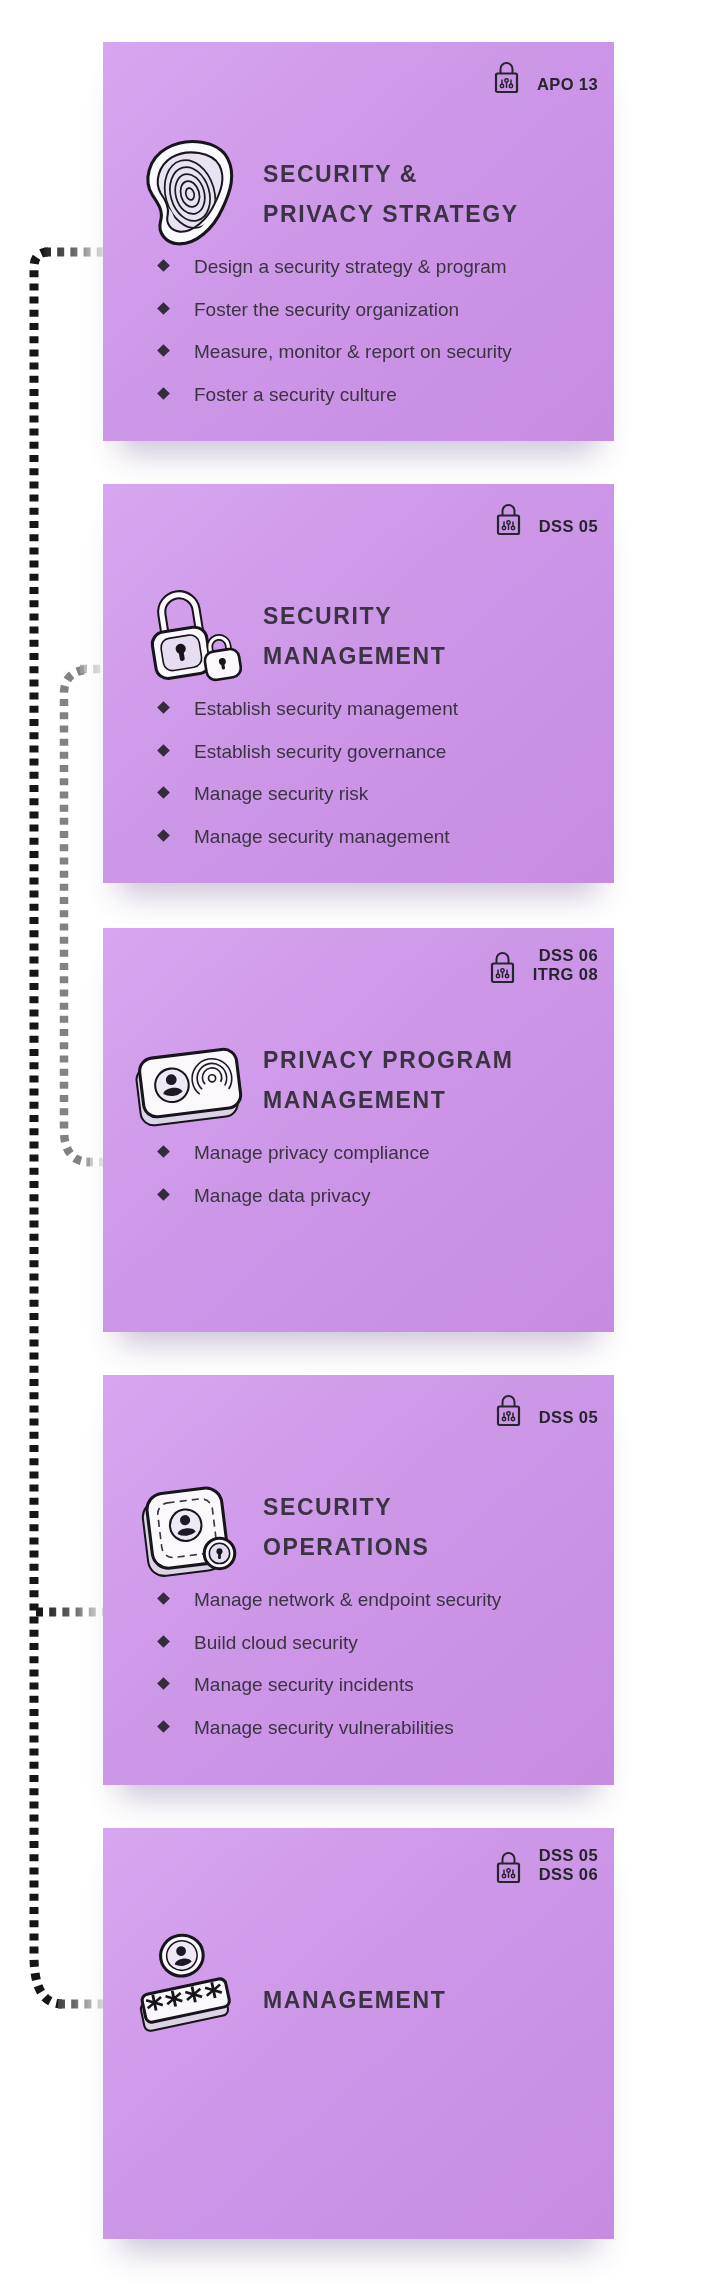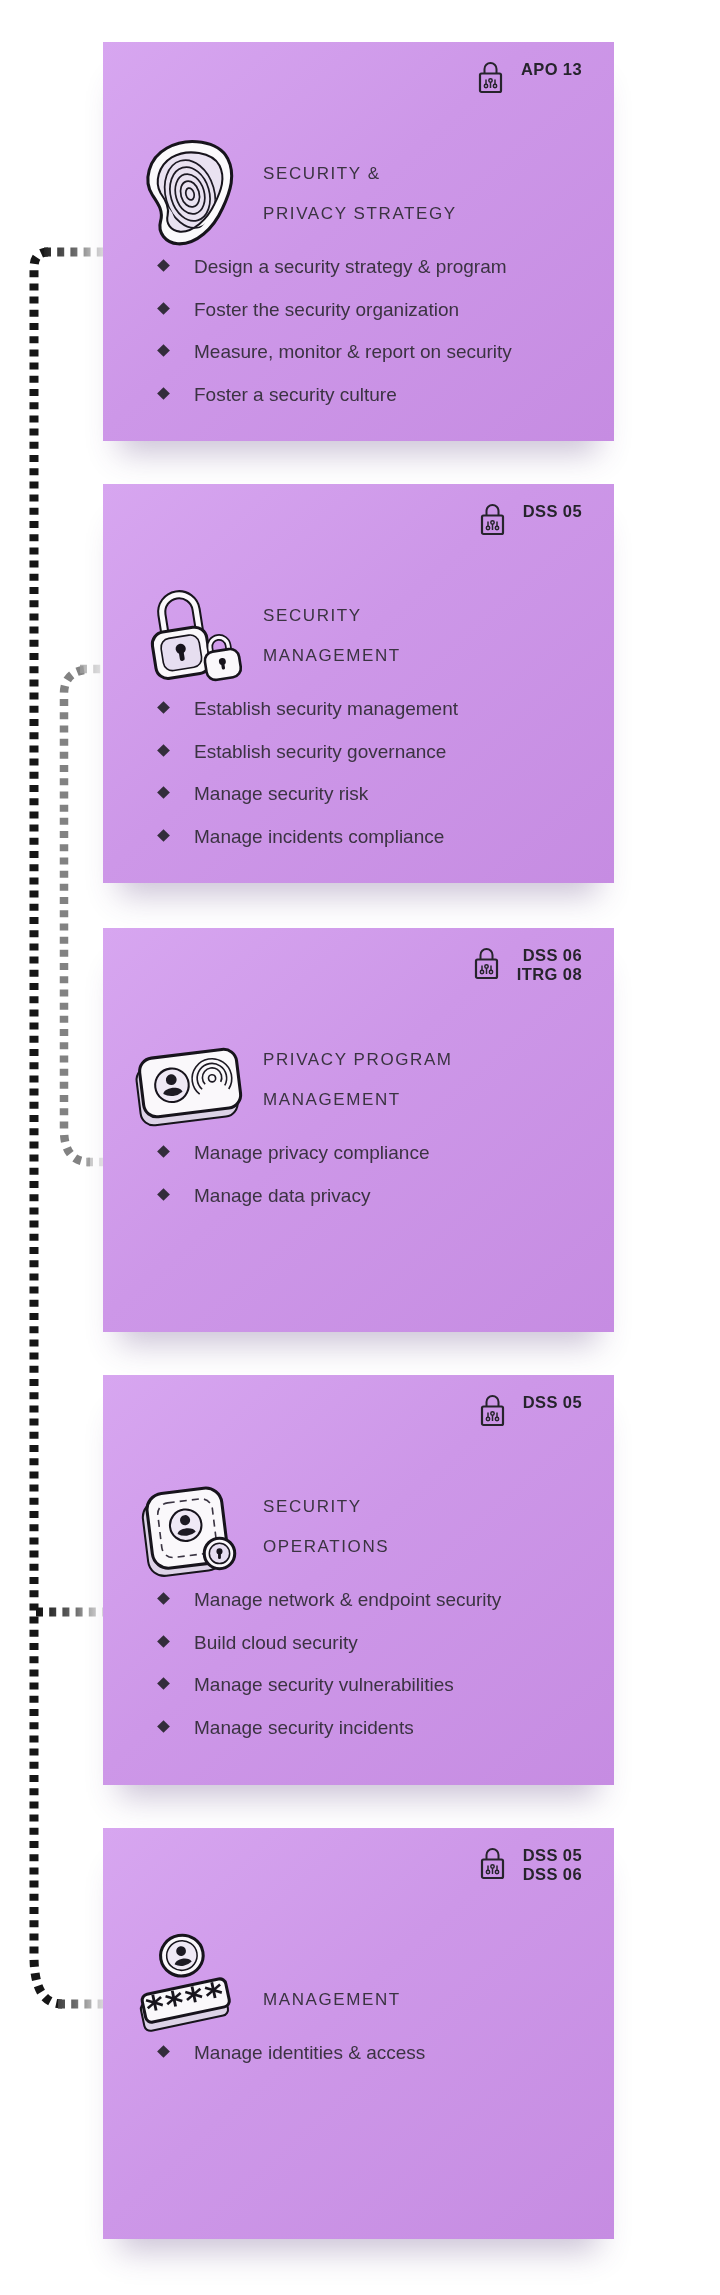--- a/index.html
+++ b/index.html
@@ -7,27 +7,27 @@
           font-family:"Liberation Sans",sans-serif;}
   .connector-svg{position:absolute;left:0;top:0;z-index:0;}
   .card{position:absolute;left:103px;width:511px;z-index:1;
         background:linear-gradient(138deg,#d7a6f0 0%,#cd97e8 45%,#c68ce2 100%);
         box-shadow:0 28px 30px -16px rgba(84,52,118,0.30);}
   .c1{top:42px;height:399px;}
   .c2{top:484px;height:399px;}
   .c3{top:928px;height:404px;}
   .c4{top:1375px;height:410px;}
   .c5{top:1828px;height:411px;}
-  .badge{position:absolute;top:18px;right:32px;display:flex;align-items:flex-start;gap:18px;}
+  .badge{position:absolute;top:18px;right:16px;display:flex;align-items:flex-end;gap:18px;}
   .badge svg{display:block;flex:0 0 auto;}
   .codes{text-align:right;font-weight:bold;font-size:16.5px;line-height:19px;
          letter-spacing:.4px;color:#26242c;}
   .card-header{position:absolute;left:26px;right:22px;top:88px;display:flex;align-items:center;}
   .icon-box{width:122px;height:128px;flex:0 0 auto;display:flex;align-items:center;justify-content:center;}
-  .card-title{margin:0 0 0 12px;font-size:17px;font-weight:normal;letter-spacing:1.6px;
+  .card-title{margin:0 0 0 12px;font-size:23px;font-weight:bold;letter-spacing:1.6px;
               line-height:40px;color:#3a3341;}
   .items{position:absolute;left:55px;right:16px;top:214px;list-style:none;margin:0;padding:0;}
   .items li{position:relative;padding-left:36px;margin-bottom:21.5px;font-size:19px;
             line-height:21px;color:#3b3342;}
   .diamond{position:absolute;left:1px;top:5px;width:9px;height:9px;background:#332d3b;
            transform:rotate(45deg);}
 </style>
 </head>
 <body>
 
@@ -152,21 +152,21 @@
       </div>
       <h2 class="card-title">
         <span>SECURITY</span><br>
         <span>MANAGEMENT</span>
       </h2>
     </div>
     <ul class="items">
       <li><span class="diamond"></span><span>Establish security management</span></li>
       <li><span class="diamond"></span><span>Establish security governance</span></li>
       <li><span class="diamond"></span><span>Manage security risk</span></li>
-      <li><span class="diamond"></span><span>Manage incidents compliance</span></li>
+      <li><span class="diamond"></span><span>Manage security management</span></li>
     </ul>
   </section>
 
   <section class="card c3">
     <div class="badge">
       <svg width="25" height="34" viewBox="0 0 25 34">
         <path d="M6.5 13.5 V9 a6 6 0 0 1 12 0 v4.5" fill="none" stroke="#26242c" stroke-width="2"></path>
         <rect x="2" y="13.5" width="21" height="18.5" rx="1.5" fill="none" stroke="#26242c" stroke-width="2.2"></rect>
         <g stroke="#26242c" stroke-width="1.5" fill="none">
           <circle cx="8" cy="26" r="1.7"></circle>
@@ -247,22 +247,22 @@
         </svg>
       </div>
       <h2 class="card-title">
         <span>SECURITY</span><br>
         <span>OPERATIONS</span>
       </h2>
     </div>
     <ul class="items">
       <li><span class="diamond"></span><span>Manage network &amp; endpoint security</span></li>
       <li><span class="diamond"></span><span>Build cloud security</span></li>
+      <li><span class="diamond"></span><span>Manage security incidents</span></li>
       <li><span class="diamond"></span><span>Manage security vulnerabilities</span></li>
-      <li><span class="diamond"></span><span>Manage security incidents</span></li>
     </ul>
   </section>
 
   <section class="card c5">
     <div class="badge">
       <svg width="25" height="34" viewBox="0 0 25 34">
         <path d="M6.5 13.5 V9 a6 6 0 0 1 12 0 v4.5" fill="none" stroke="#26242c" stroke-width="2"></path>
         <rect x="2" y="13.5" width="21" height="18.5" rx="1.5" fill="none" stroke="#26242c" stroke-width="2.2"></rect>
         <g stroke="#26242c" stroke-width="1.5" fill="none">
           <circle cx="8" cy="26" r="1.7"></circle>
@@ -292,18 +292,15 @@
             <rect x="14" y="66" width="84" height="28" rx="6" fill="#faf8fb" stroke="#17141c" stroke-width="3"></rect>
             <text x="56" y="93" text-anchor="middle" font-size="34" font-weight="bold" fill="#17141c" letter-spacing="2" font-family="DejaVu Sans, sans-serif">****</text>
           </g>
         </svg>
       </div>
       <h2 class="card-title">
         <br>
         <span>MANAGEMENT</span>
       </h2>
     </div>
-    <ul class="items">
-      <li><span class="diamond"></span><span>Manage identities &amp; access</span></li>
-    </ul>
   </section>
 
 </div>
 
 </body></html>

